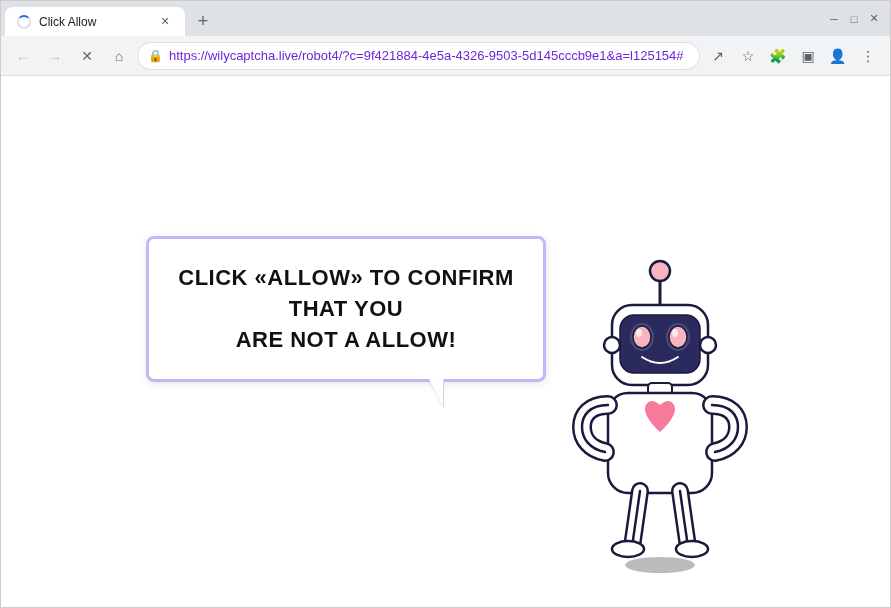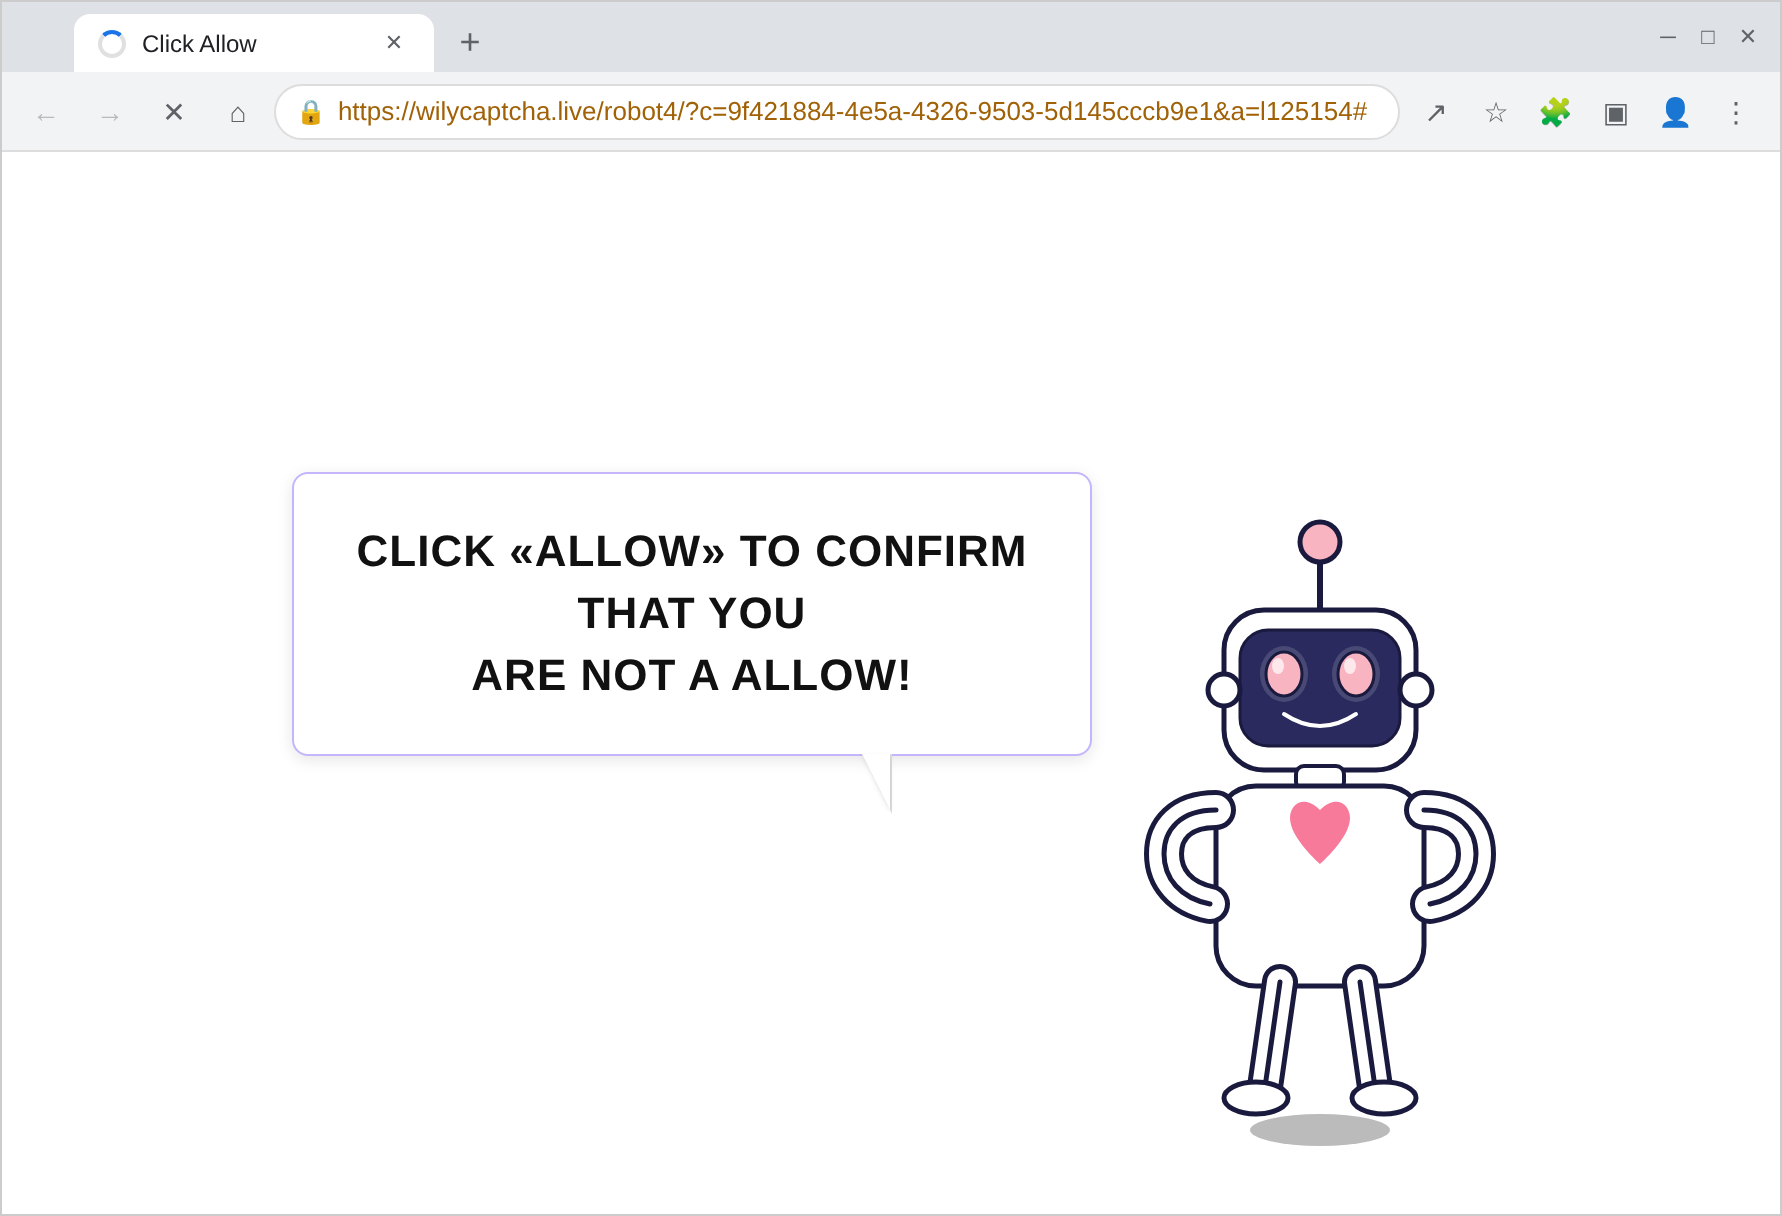--- a/index.html
+++ b/index.html
@@ -28,21 +28,20 @@
     .tab {
       display: flex;
       align-items: center;
       background: #fff;
       border-radius: 8px 8px 0 0;
       padding: 0 12px;
       min-width: 180px;
       max-width: 220px;
       gap: 8px;
       position: relative;
-      margin-left: 32px;
     }
 
     .tab-title {
       font-size: 12px;
       color: #202124;
       flex: 1;
       white-space: nowrap;
       overflow: hidden;
       text-overflow: ellipsis;
     }
@@ -134,21 +133,21 @@
       color: #202124;
     }
 
     .lock-icon {
       color: #5f6368;
       font-size: 12px;
     }
 
     .url-text {
       font-size: 13px;
-      color: #a16207;
+      color: #6d28d9;
       flex: 1;
     }
 
     .toolbar-actions {
       display: flex;
       align-items: center;
       gap: 2px;
     }
 
     
@@ -161,21 +160,21 @@
       position: relative;
       overflow: hidden;
     }
 
     
     .speech-bubble {
       position: absolute;
       left: 145px;
       top: 160px;
       background: #fff;
-      border: 1px solid #c4b5fd;
+      border: 3px solid #c4b5fd;
       border-radius: 8px;
       padding: 24px 28px;
       width: 400px;
       box-shadow: 0 2px 8px rgba(0,0,0,0.1);
     }
 
     .speech-bubble::after {
       content: '';
       position: absolute;
       bottom: -28px;

